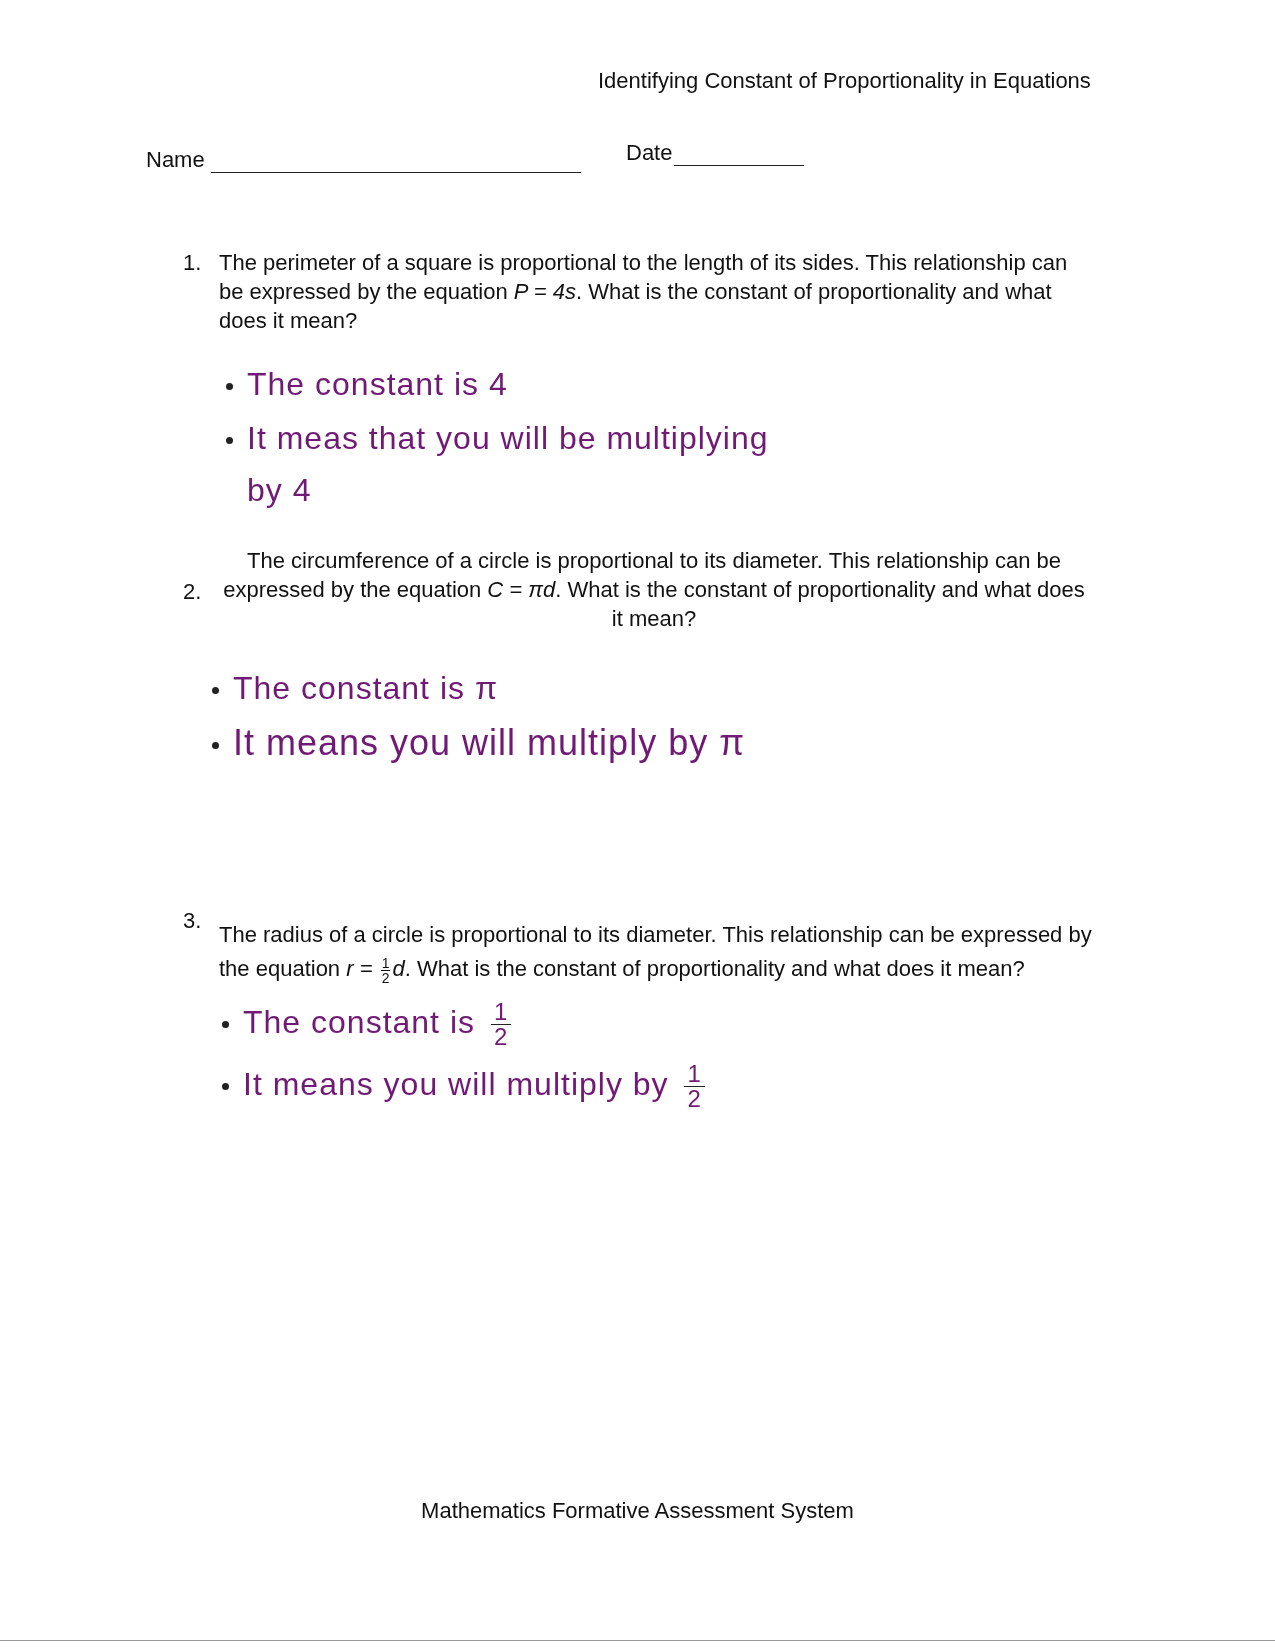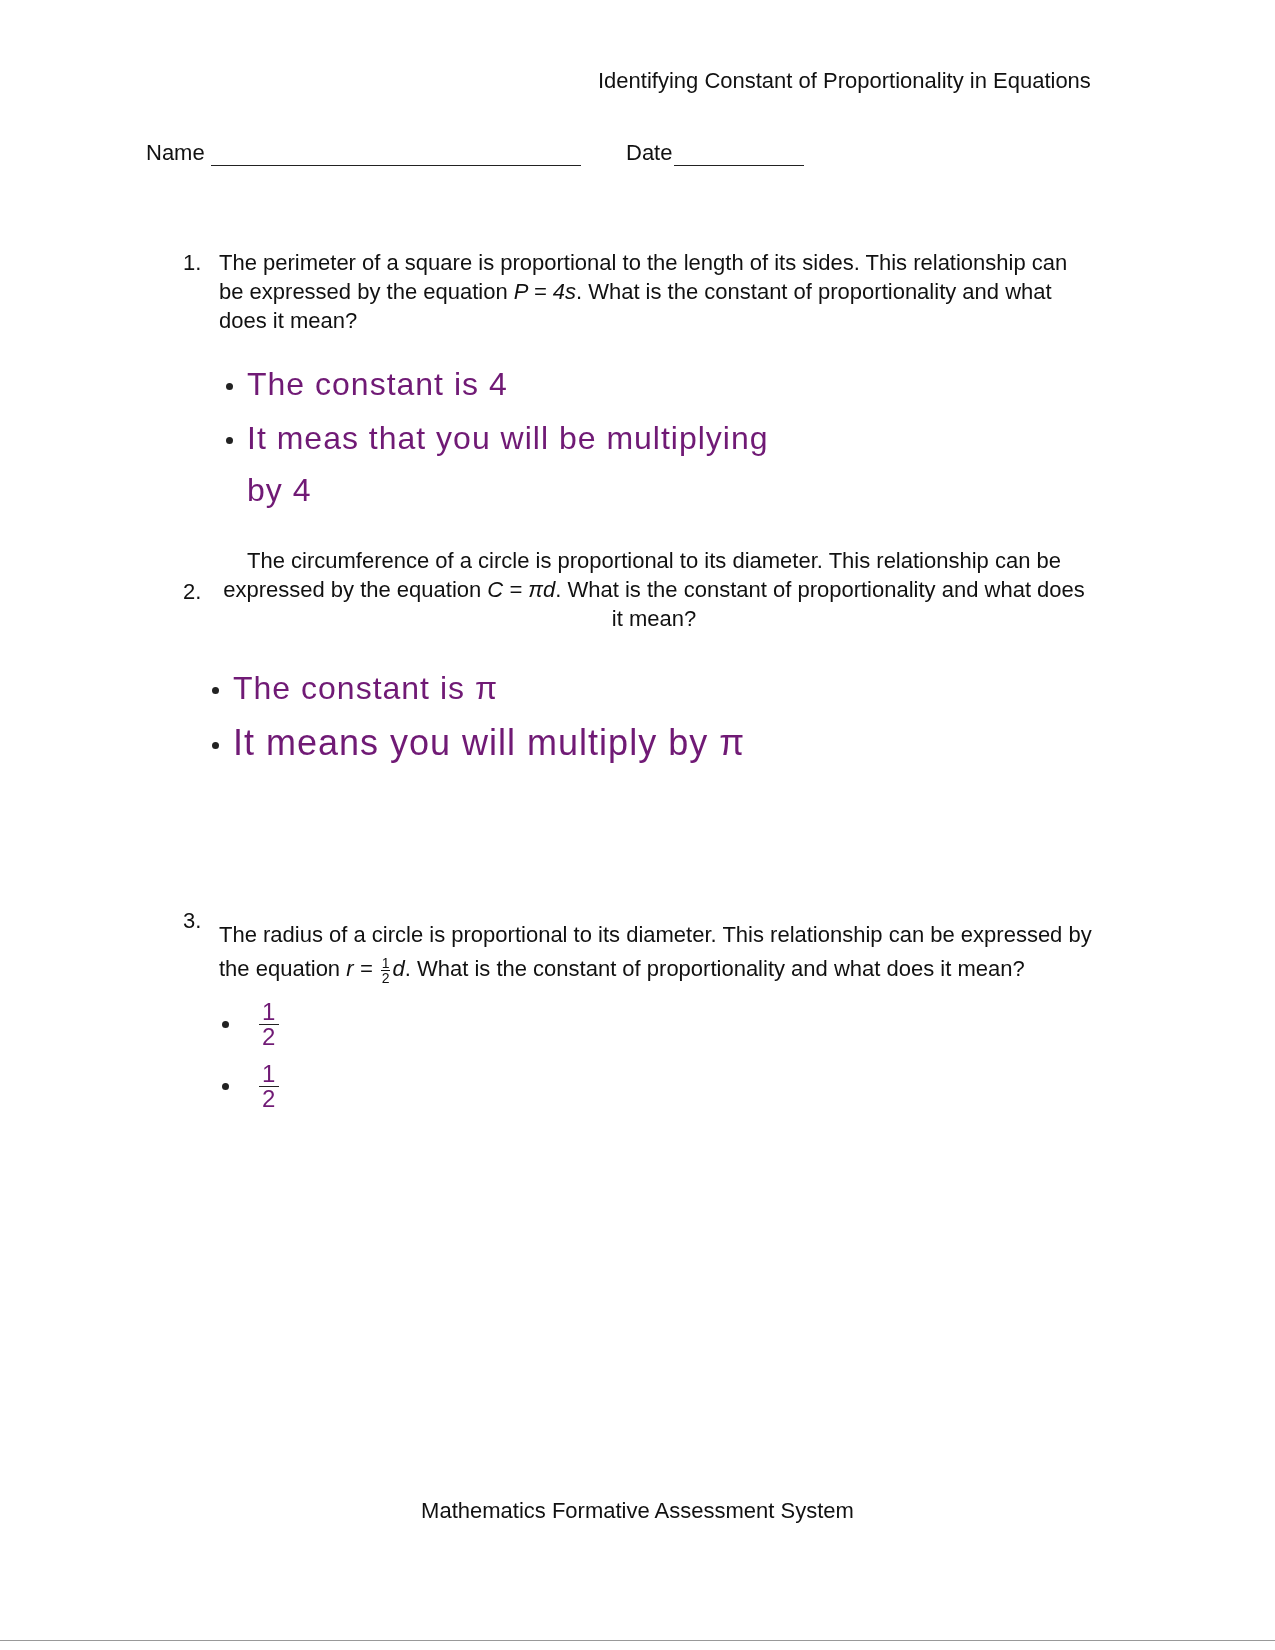--- a/index.html
+++ b/index.html
@@ -1,21 +1,21 @@
 <!DOCTYPE html>
 <html><head>
 <meta charset="utf-8">
 <style>
   html, body { margin: 0; padding: 0; background: #ffffff; }
   body { width: 1275px; height: 1650px; position: relative; overflow: hidden; color: #111; }
   .serif { font-family: Liberation Sans, sans-serif; }
   .hand { font-family: Liberation Sans, sans-serif; font-weight: 200; color: #701a75; letter-spacing: 1px; }
   .abs { position: absolute; }
   .title { left: 598px; top: 68px; font-size: 22px; white-space: nowrap; }
-  .name-row { left: 146px; top: 140px; font-size: 22px; white-space: nowrap; }
+  .name-row { left: 146px; top: 147px; font-size: 22px; white-space: nowrap; }
   .line { display: inline-block; border-bottom: 1.5px solid #222; vertical-align: bottom; height: 22px; margin-left: 6px; }
   .date-row { left: 626px; top: 140px; font-size: 22px; white-space: nowrap; }
   .q { font-size: 22px; line-height: 29px; }
   .qnum { position: absolute; width: 30px; text-align: left; }
   .qtext { position: absolute; }
   .hw { font-size: 32px; white-space: nowrap; }
   .bullet { display: inline-block; width: 7px; height: 7px; border-radius: 50%; background: #222; vertical-align: middle; margin-right: 14px; }
   .frac { display: inline-block; vertical-align: middle; text-align: center; font-size: 14px; line-height: 14px; margin: 0 2px; }
   .frac span { display: block; }
   .frac .num { border-bottom: 1px solid #111; padding: 0 1px; }
@@ -66,25 +66,25 @@
 </div>
 
 <div class="serif q">
   <div class="qnum" style="left:183px; top:906px;">3.</div>
   <div class="qtext" style="left:219px; top:918px; width:880px; line-height:34px;">
     <span>The radius of a circle is proportional to its diameter.  This relationship can be expressed by the equation </span><i class="var">r =</i>
     <span class="frac"><span class="num">1</span><span>2</span></span><i class="var">d</i><span>.  What is the constant of proportionality and what does it mean?</span>
   </div>
 </div>
 <div class="abs hand hw" style="left:222px; top:1000px;">
-  <span class="bullet"></span>
+  <span class="bullet"></span><span>The constant is</span>
   <span class="hfrac"><span class="num">1</span><span>2</span></span>
 </div>
 <div class="abs hand hw" style="left:222px; top:1062px;">
-  <span class="bullet"></span>
+  <span class="bullet"></span><span>It means you will multiply by</span>
   <span class="hfrac"><span class="num">1</span><span>2</span></span>
 </div>
 
 <div class="abs serif footer">
   <div>Mathematics Formative Assessment System</div>
 </div>
 
 <div class="abs bottom-rule"></div>
 
 </body></html>

